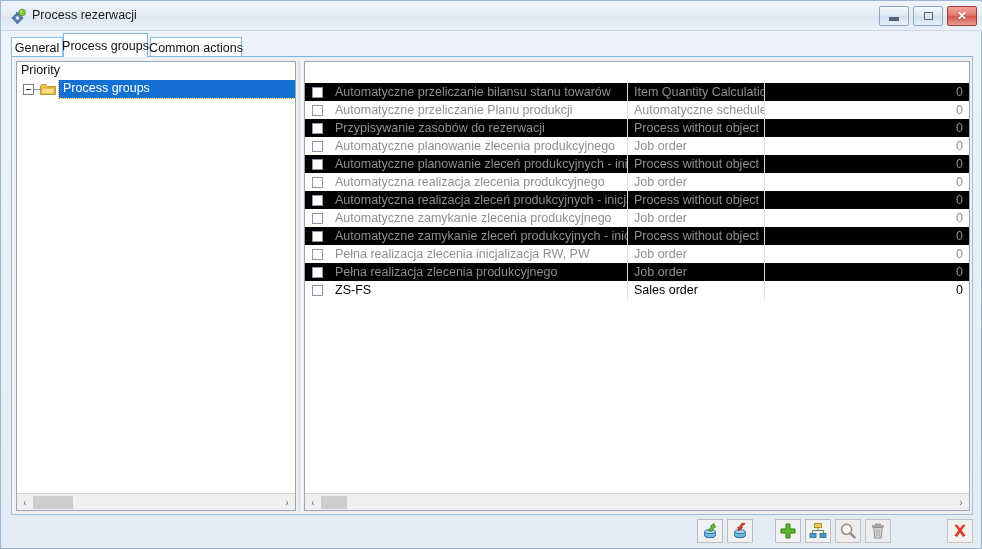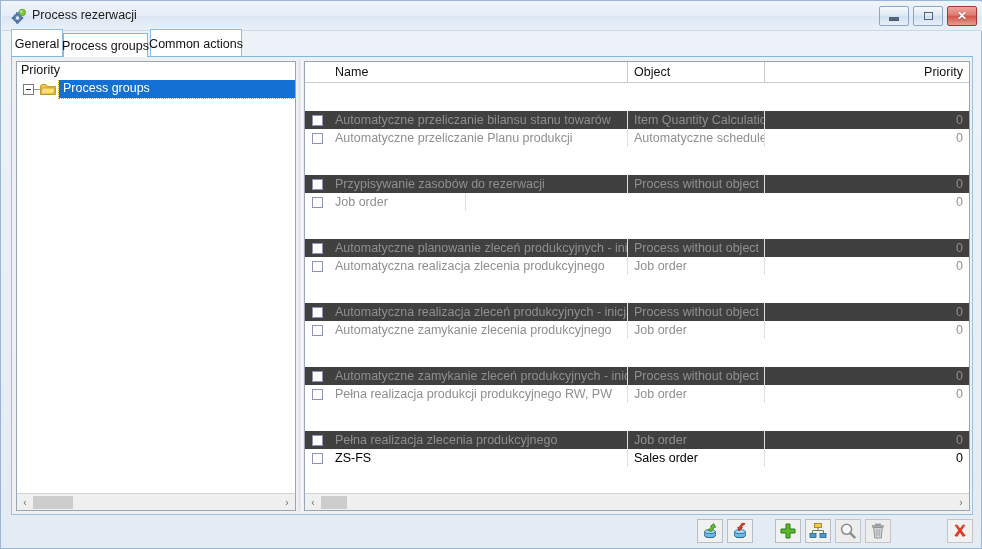--- a/index.html
+++ b/index.html
@@ -103,21 +103,21 @@
     border-bottom: none;
     font-size: 12.5px;
     color: #111;
     display: flex;
     align-items: center;
     justify-content: center;
     white-space: nowrap;
     padding: 0 7px;
   }
   .tab.inactive {
-    height: 28px;
+    height: 20px;
     background: #ffffff;
   }
   .tab.active {
     height: 24px;
     background: #ffffff;
     border-color: #7bb8e4;
     z-index: 3;
   }
 
   
@@ -233,21 +233,21 @@
     left: 0; top: 21px; right: 0; bottom: 17px;
     background: #ffffff;
     overflow: hidden;
   }
   .row {
     display: flex;
     height: 18px;
     align-items: stretch;
     background: #ffffff;
   }
-  .row.alt { background: #404040; margin-top: 28px; }
+  .row.alt { background: #000000; }
   .cell {
     box-sizing: border-box;
     font-size: 12.5px;
     color: #8f8f8f;
     padding: 1px 6px 0 6px;
     border-right: 1px solid #dcdfe3;
     white-space: nowrap;
     overflow: hidden;
     line-height: 17px;
   }
@@ -381,26 +381,20 @@
           <div class="sb-track">
             <div class="sb-thumb" style="width:40px;"></div>
           </div>
           <div class="sb-arrow">›</div>
         </div>
       </div>
 
       <div class="splitter"></div>
 
       <div class="panel right-panel">
-        <div class="grid-head">
-          <div class="hcell check"></div>
-          <div class="hcell name">Name</div>
-          <div class="hcell obj">Object</div>
-          <div class="hcell prio">Priority</div>
-        </div>
 
         <div class="grid-body" id="grid-body">
             <div class="row alt">
               <div class="cell check">
                 <div class="chk"></div>
               </div>
               <div class="cell name">Automatyczne przeliczanie bilansu stanu towarów</div>
               <div class="cell obj">Item Quantity Calculation</div>
               <div class="cell prio">0</div>
             </div>
@@ -417,20 +411,21 @@
                 <div class="chk"></div>
               </div>
               <div class="cell name">Przypisywanie zasobów do rezerwacji</div>
               <div class="cell obj">Process without object</div>
               <div class="cell prio">0</div>
             </div>
             <div class="row">
               <div class="cell check">
                 <div class="chk"></div>
               </div>
+              <div class="cell name">Automatyczne planowanie zlecenia produkcyjnego</div>
               <div class="cell obj">Job order</div>
               <div class="cell prio">0</div>
             </div>
             <div class="row alt">
               <div class="cell check">
                 <div class="chk"></div>
               </div>
               <div class="cell name">Automatyczne planowanie zleceń produkcyjnych - inicjalizacja</div>
               <div class="cell obj">Process without object</div>
               <div class="cell prio">0</div>
@@ -464,21 +459,21 @@
                 <div class="chk"></div>
               </div>
               <div class="cell name">Automatyczne zamykanie zleceń produkcyjnych - inicjalizacja</div>
               <div class="cell obj">Process without object</div>
               <div class="cell prio">0</div>
             </div>
             <div class="row">
               <div class="cell check">
                 <div class="chk"></div>
               </div>
-              <div class="cell name">Pełna realizacja produkcji produkcyjnego RW, PW</div>
+              <div class="cell name">Pełna realizacja zlecenia inicjalizacja RW, PW</div>
               <div class="cell obj">Job order</div>
               <div class="cell prio">0</div>
             </div>
             <div class="row alt">
               <div class="cell check">
                 <div class="chk"></div>
               </div>
               <div class="cell name">Pełna realizacja zlecenia produkcyjnego</div>
               <div class="cell obj">Job order</div>
               <div class="cell prio">0</div>

